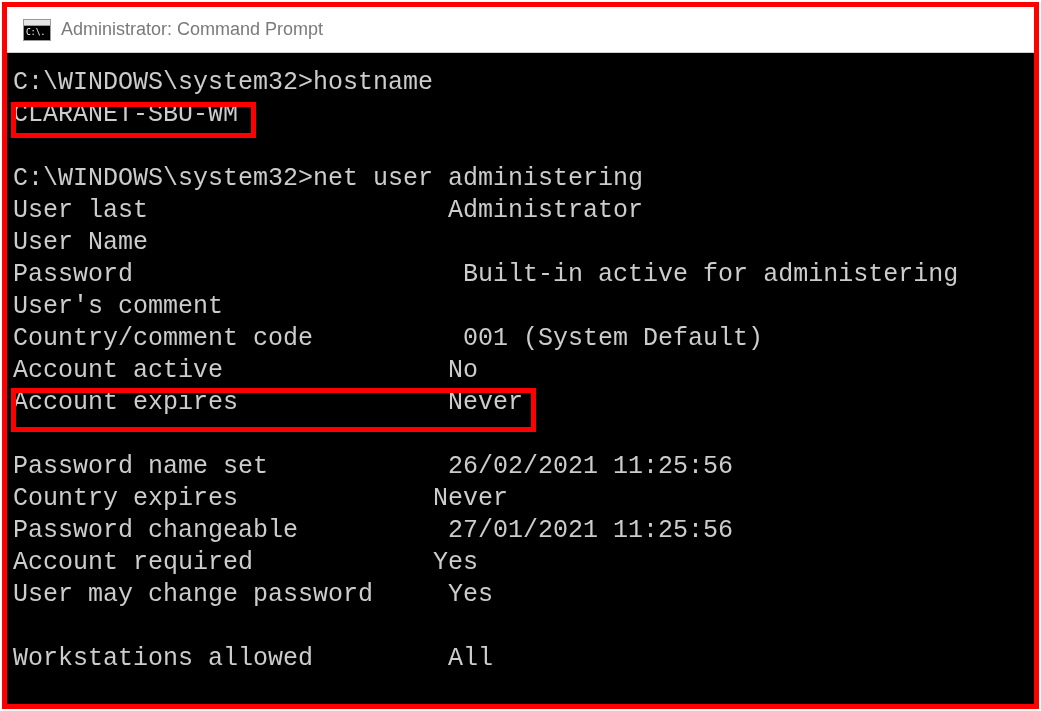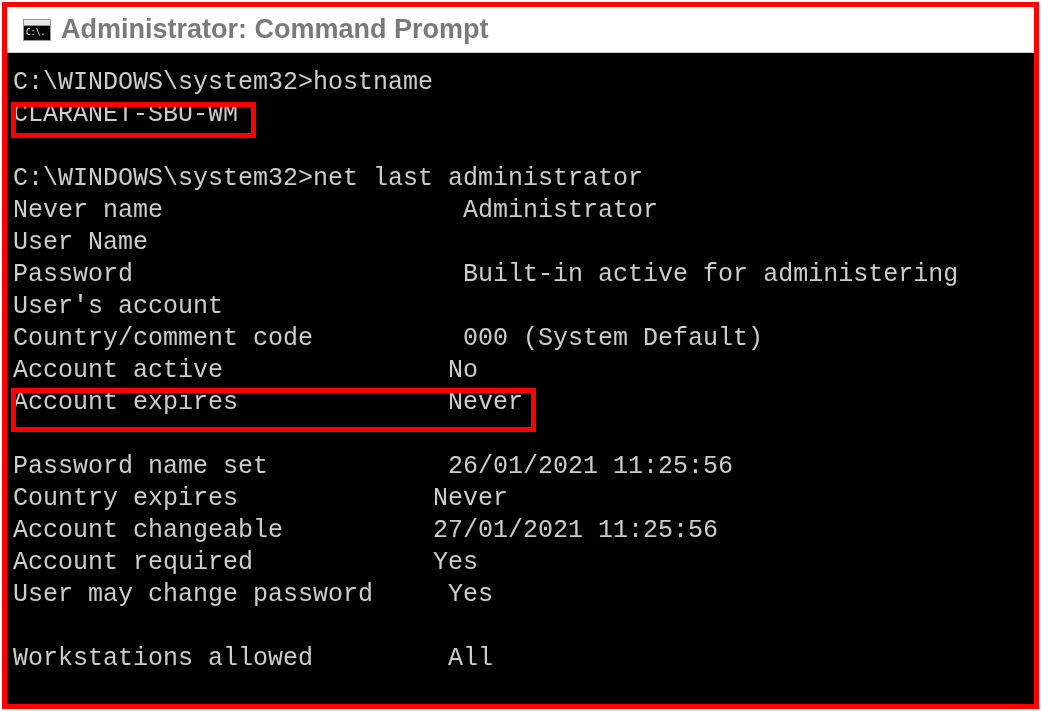--- a/index.html
+++ b/index.html
@@ -42,22 +42,22 @@
   .titlebar .icon .body {
     flex: 1;
     color: #fff;
     font-size: 8px;
     font-family: monospace;
     padding-left: 2px;
     line-height: 13px;
   }
   .titlebar .title {
     color: #7a7a7a;
-    font-size: 27px;
-    font-weight: 700;
+    font-size: 18px;
+    font-weight: 400;
   }
   .terminal {
     position: absolute;
     top: 46px; left: 0; right: 0; bottom: 0;
     background: #000;
     color: #ccc;
     font-family: Consolas, "Courier New", monospace;
     font-size: 25px;
     line-height: 32px;
     padding-left: 6px;
@@ -92,32 +92,32 @@
     <div class="icon">
       <div class="top"></div>
       <div class="body">C:\.</div>
     </div>
     <div class="title">Administrator: Command Prompt</div>
   </div>
 
   <div class="terminal"><span><span>C:\WINDOWS\system32&gt;</span><span>hostname</span></span>
 <span>CLARANET-SBU-WM</span>
 
-<span><span>C:\WINDOWS\system32&gt;</span><span>net last administrator</span></span>
-<span><span>Never name                    </span><span>Administrator</span></span>
+<span><span>C:\WINDOWS\system32&gt;</span><span>net user administering</span></span>
+<span><span>User last                    </span><span>Administrator</span></span>
 <span><span>User Name                    </span><span></span></span>
 <span><span>Password                      </span><span>Built-in active for administering</span></span>
-<span><span>User's account               </span><span></span></span>
-<span><span>Country/comment code          </span><span>000 (System Default)</span></span>
+<span><span>User's comment               </span><span></span></span>
+<span><span>Country/comment code          </span><span>001 (System Default)</span></span>
 <span><span>Account active               </span><span>No</span></span>
 <span><span>Account expires              </span><span>Never</span></span>
 
-<span><span>Password name set            </span><span>26/01/2021 11:25:56</span></span>
+<span><span>Password name set            </span><span>26/02/2021 11:25:56</span></span>
 <span><span>Country expires             </span><span>Never</span></span>
-<span><span>Account changeable          </span><span>27/01/2021 11:25:56</span></span>
+<span><span>Password changeable          </span><span>27/01/2021 11:25:56</span></span>
 <span><span>Account required            </span><span>Yes</span></span>
 <span><span>User may change password     </span><span>Yes</span></span>
 
 <span><span>Workstations allowed         </span><span>All</span></span></div>
 
   <div id="hl-hostname" class="hl-box"></div>
   <div id="hl-account-active" class="hl-box"></div>
 
 </div>
 

